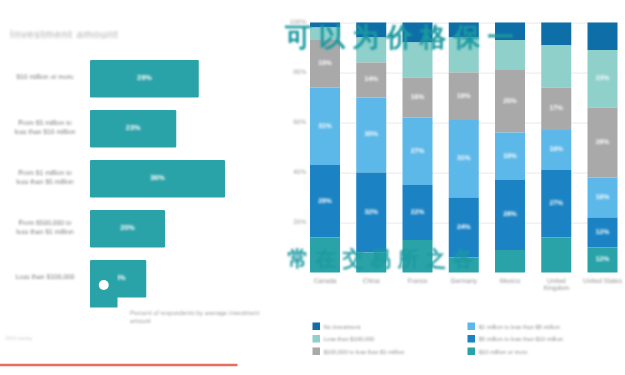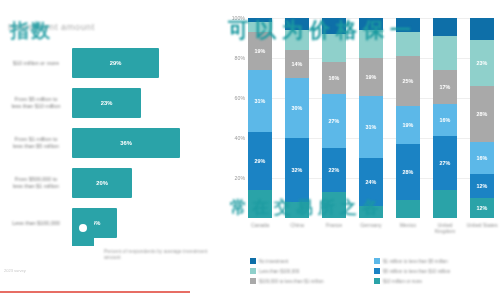--- a/index.html
+++ b/index.html
@@ -98,21 +98,20 @@
     opacity:.92;
   }
 </style>
 </head>
 <body>
 
 <div id="root">
 
   <div id="left-panel">
     <div class="lp-title">Investment amount</div>
-    <div class="lp-chinese">指数</div>
 
     <div class="lp-rows" id="lp-rows">
         <div class="lp-row">
           <div class="lp-cat">$10 million or more</div>
           <div class="lp-bar" style="width: 87px; background: rgb(42, 163, 168);">
             <div class="lp-val">29%</div>
           </div>
         </div>
         <div class="lp-row">
           <div class="lp-cat">From $5 million to<br>less than $10 million</div>

